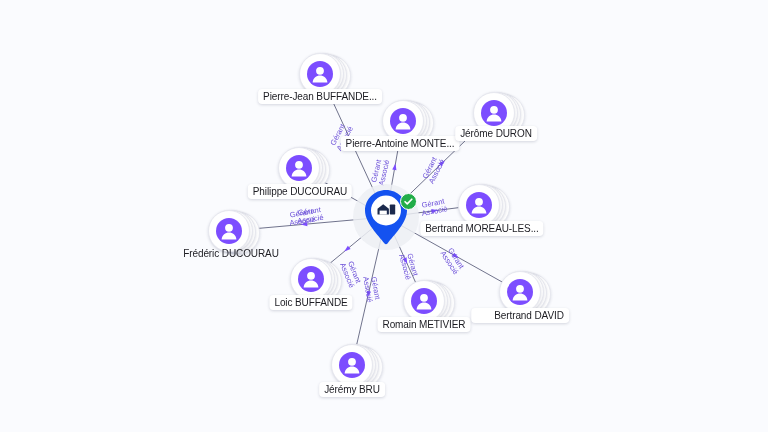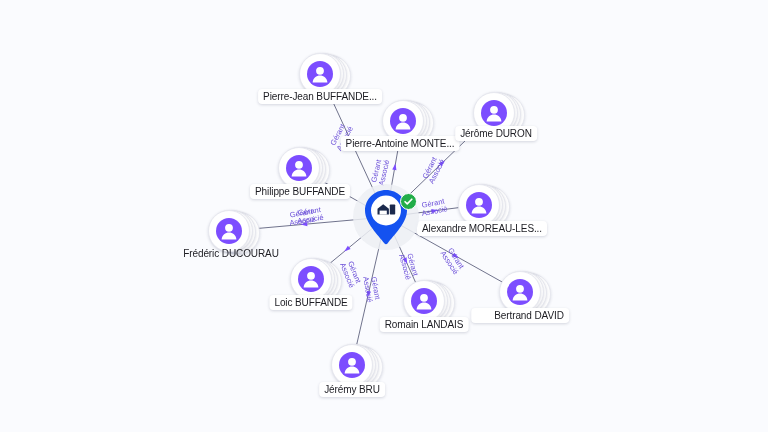--- a/index.html
+++ b/index.html
@@ -257,36 +257,36 @@
           <div class="card c1"></div>
           <div class="card c0"></div>
           <div class="avatar" style="background: rgb(124, 77, 255);">
             <svg viewBox="0 0 26 26" width="26" height="26">
               <circle cx="13" cy="9.8" r="3.9" fill="#ffffff"></circle>
               <path d="M5.6 21.4 C6.2 16.9 9.3 14.6 13 14.6 C16.7 14.6 19.8 16.9 20.4 21.4 Z" fill="#ffffff"></path>
             </svg>
           </div>
         </div>
       </div>
-      <div class="node-label" style="left: 300px; top: 184px;">Philippe BUFFANDE</div>
+      <div class="node-label" style="left: 300px; top: 184px;">Philippe DUCOURAU</div>
       <div class="node" style="left: 479px; top: 205px;">
         <div class="stack">
           <div class="card c3"></div>
           <div class="card c2"></div>
           <div class="card c1"></div>
           <div class="card c0"></div>
           <div class="avatar" style="background: rgb(124, 77, 255);">
             <svg viewBox="0 0 26 26" width="26" height="26">
               <circle cx="13" cy="9.8" r="3.9" fill="#ffffff"></circle>
               <path d="M5.6 21.4 C6.2 16.9 9.3 14.6 13 14.6 C16.7 14.6 19.8 16.9 20.4 21.4 Z" fill="#ffffff"></path>
             </svg>
           </div>
         </div>
       </div>
-      <div class="node-label" style="left: 482px; top: 221px;">Alexandre MOREAU-LES...</div>
+      <div class="node-label" style="left: 482px; top: 221px;">Bertrand MOREAU-LES...</div>
       <div class="node" style="left: 229px; top: 231px;">
         <div class="stack">
           <div class="card c3"></div>
           <div class="card c2"></div>
           <div class="card c1"></div>
           <div class="card c0"></div>
           <div class="avatar" style="background: rgb(124, 77, 255);">
             <svg viewBox="0 0 26 26" width="26" height="26">
               <circle cx="13" cy="9.8" r="3.9" fill="#ffffff"></circle>
               <path d="M5.6 21.4 C6.2 16.9 9.3 14.6 13 14.6 C16.7 14.6 19.8 16.9 20.4 21.4 Z" fill="#ffffff"></path>
@@ -317,21 +317,21 @@
           <div class="card c1"></div>
           <div class="card c0"></div>
           <div class="avatar" style="background: rgb(124, 77, 255);">
             <svg viewBox="0 0 26 26" width="26" height="26">
               <circle cx="13" cy="9.8" r="3.9" fill="#ffffff"></circle>
               <path d="M5.6 21.4 C6.2 16.9 9.3 14.6 13 14.6 C16.7 14.6 19.8 16.9 20.4 21.4 Z" fill="#ffffff"></path>
             </svg>
           </div>
         </div>
       </div>
-      <div class="node-label" style="left: 424px; top: 317px;">Romain LANDAIS</div>
+      <div class="node-label" style="left: 424px; top: 317px;">Romain METIVIER</div>
       <div class="node" style="left: 520px; top: 292px;">
         <div class="stack">
           <div class="card c3"></div>
           <div class="card c2"></div>
           <div class="card c1"></div>
           <div class="card c0"></div>
           <div class="avatar" style="background: rgb(124, 77, 255);">
             <svg viewBox="0 0 26 26" width="26" height="26">
               <circle cx="13" cy="9.8" r="3.9" fill="#ffffff"></circle>
               <path d="M5.6 21.4 C6.2 16.9 9.3 14.6 13 14.6 C16.7 14.6 19.8 16.9 20.4 21.4 Z" fill="#ffffff"></path>

